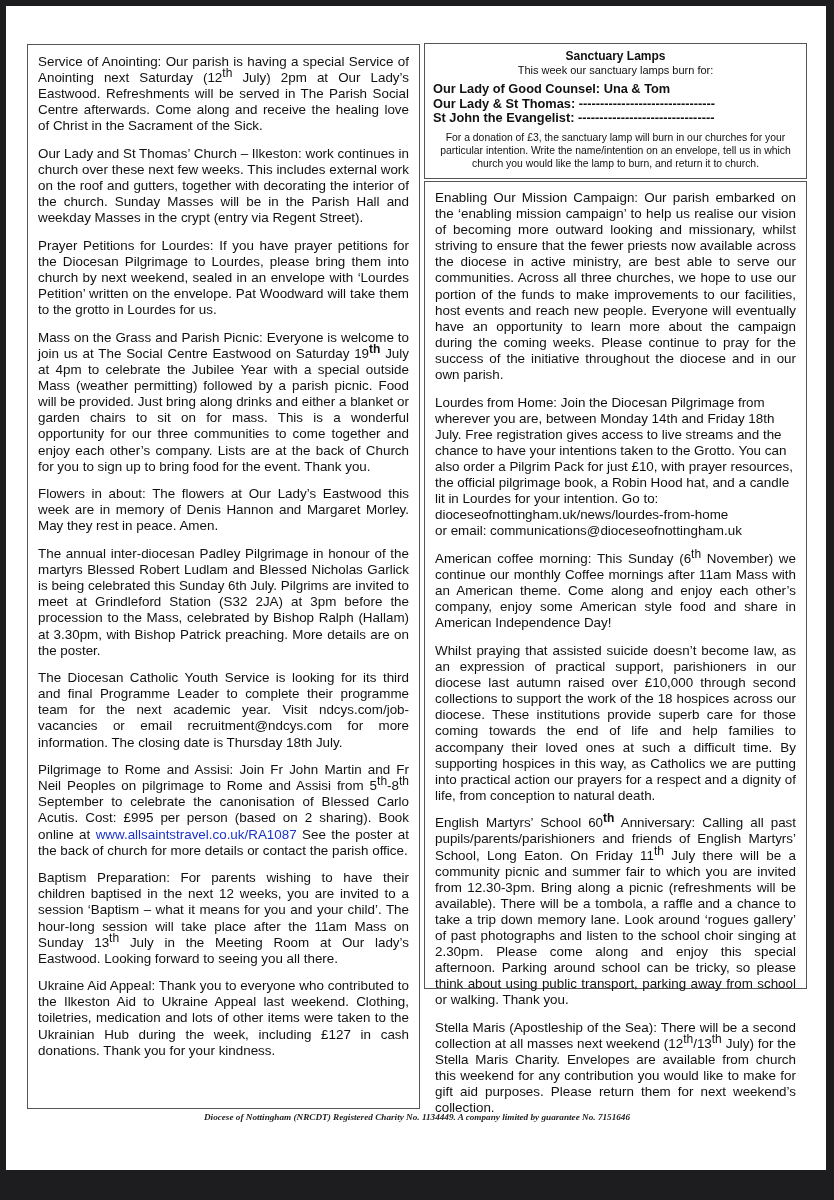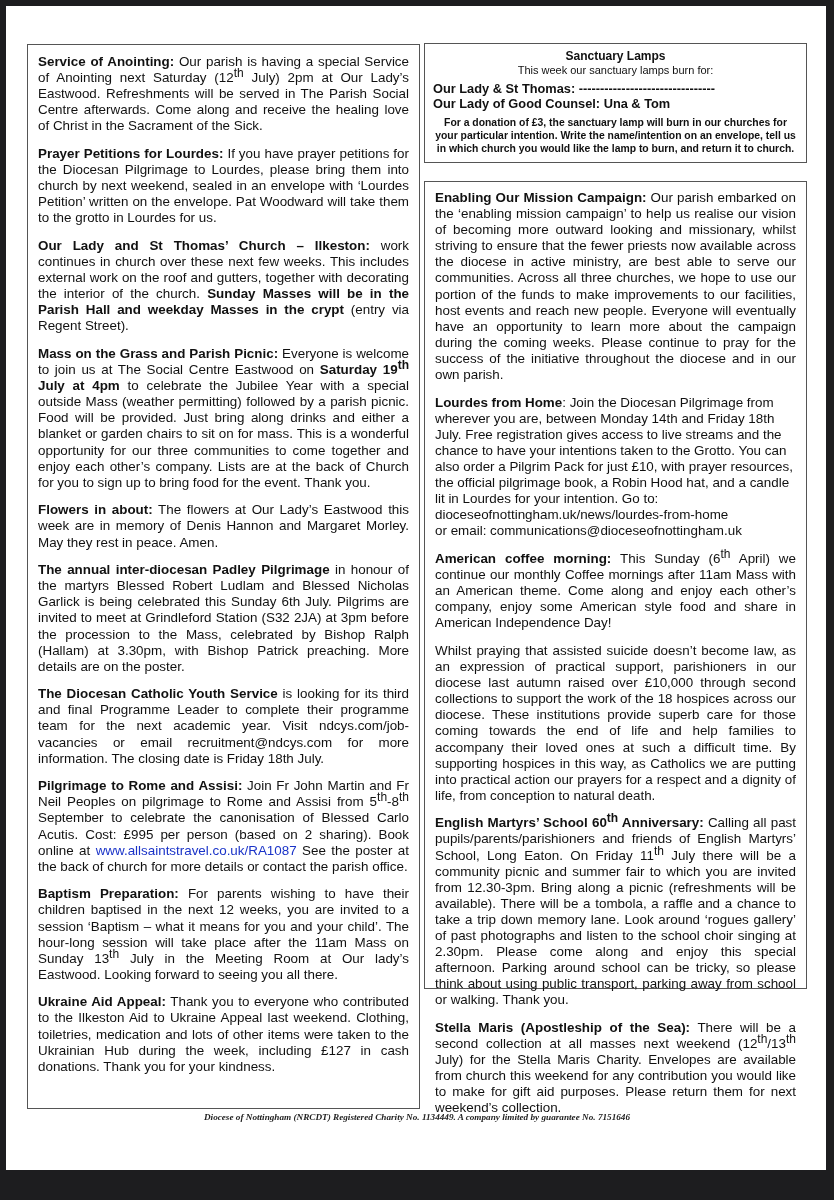--- a/index.html
+++ b/index.html
@@ -1,63 +1,64 @@
 <!DOCTYPE html>
 <html><head>
 <meta charset="utf-8">
 <style>
   html, body { margin:0; padding:0; }
   body { width:834px; height:1200px; background:#1d1d1f; position:relative; overflow:hidden;
          font-family:"Liberation Sans", sans-serif; color:#111; }
   .page { position:absolute; left:6px; top:6px; width:820px; height:1164px; background:#fff; }
   .box { position:absolute; border:1.5px solid #555; background:#fff; box-sizing:border-box; }
   .left { left:21px; top:38px; width:393px; height:1065px; padding:9px 10px 0 10px; }
-  .lamps { left:418px; top:37px; width:383px; height:120px; padding:5px 8px 17px 8px; text-align:center; }
+  .lamps { left:418px; top:37px; width:383px; height:136px; padding:5px 8px 17px 8px; text-align:center; }
   .right { left:418px; top:175px; width:383px; height:808px; padding:8px 10px 0 10px; }
   p.item { margin:0 0 11.5px 0; font-size:13.4px; line-height:16.1px; text-align:justify; }
-  p.item b { font-weight:bold; }
+  p.item b { font-weight:normal; }
   sup { font-size:12px; line-height:0; vertical-align:super; }
   a.link { color:#1a33c8; }
   .lamps-title { font-size:12px; font-weight:bold; line-height:14px; }
   .lamps-sub { font-size:11px; line-height:15px; margin-bottom:4px; }
   .lamp-row { text-align:left; font-weight:bold; font-size:12.8px; line-height:14.6px; }
-  .lamps-note { font-size:10.4px; line-height:13px; margin-top:5px;font-weight:bold; }
+  .lamps-note { font-size:10.4px; line-height:13px; margin-top:5px; }
   .footer { position:absolute; left:0; width:834px; top:1112px; text-align:center;
             font-family:"Liberation Serif", serif; font-style:italic; font-weight:bold; font-size:9.2px; color:#222; }
 </style>
 </head>
 <body>
 
 <div class="page">
 
   <div class="box left">
     <p class="item"><b>Service of Anointing:</b><span> Our parish is having a special Service of Anointing next Saturday (12</span><sup>th</sup><span> July) 2pm at Our Lady’s Eastwood. Refreshments will be served in The Parish Social Centre afterwards. Come along and receive the healing love of Christ in the Sacrament of the Sick.</span></p>
+    <p class="item"><b>Our Lady and St Thomas’ Church – Ilkeston:</b><span> work continues in church over these next few weeks. This includes external work on the roof and gutters, together with decorating the interior of the church. </span><b>Sunday Masses will be in the Parish Hall and weekday Masses in the crypt</b><span> (entry via Regent Street).</span></p>
     <p class="item"><b>Prayer Petitions for Lourdes:</b><span> If you have prayer petitions for the Diocesan Pilgrimage to Lourdes, please bring them into church by next weekend, sealed in an envelope with ‘Lourdes Petition’ written on the envelope. Pat Woodward will take them to the grotto in Lourdes for us.</span></p>
-    <p class="item"><b>Our Lady and St Thomas’ Church – Ilkeston:</b><span> work continues in church over these next few weeks. This includes external work on the roof and gutters, together with decorating the interior of the church. </span><b>Sunday Masses will be in the Parish Hall and weekday Masses in the crypt</b><span> (entry via Regent Street).</span></p>
     <p class="item"><b>Mass on the Grass and Parish Picnic:</b><span> Everyone is welcome to join us at The Social Centre Eastwood on </span><b>Saturday 19</b><sup style="font-weight:bold">th</sup><b> July at 4pm</b><span> to celebrate the Jubilee Year with a special outside Mass (weather permitting) followed by a parish picnic. Food will be provided. Just bring along drinks and either a blanket or garden chairs to sit on for mass. This is a wonderful opportunity for our three communities to come together and enjoy each other’s company. Lists are at the back of Church for you to sign up to bring food for the event. Thank you.</span></p>
     <p class="item"><b>Flowers in about:</b><span> The flowers at Our Lady’s Eastwood this week are in memory of Denis Hannon and Margaret Morley. May they rest in peace. Amen.</span></p>
     <p class="item"><b>The annual inter-diocesan Padley Pilgrimage</b><span> in honour of the martyrs Blessed Robert Ludlam and Blessed Nicholas Garlick is being celebrated this Sunday 6th July. Pilgrims are invited to meet at Grindleford Station (S32 2JA) at 3pm before the procession to the Mass, celebrated by Bishop Ralph (Hallam) at 3.30pm, with Bishop Patrick preaching. More details are on the poster.</span></p>
-    <p class="item"><b>The Diocesan Catholic Youth Service</b><span> is looking for its third and final Programme Leader to complete their programme team for the next academic year. Visit ndcys.com/job-vacancies or email recruitment@ndcys.com for more information. The closing date is Friday 18th July.</span></p>
+    <p class="item"><b>The Diocesan Catholic Youth Service</b><span> is looking for its third and final Programme Leader to complete their programme team for the next academic year. Visit ndcys.com/job-vacancies or email recruitment@ndcys.com for more information. The closing date is Thursday 18th July.</span></p>
     <p class="item"><b>Pilgrimage to Rome and Assisi:</b><span> Join Fr John Martin and Fr Neil Peoples on pilgrimage to Rome and Assisi from 5</span><sup>th</sup><span>-8</span><sup>th</sup><span> September to celebrate the canonisation of Blessed Carlo Acutis. Cost: £995 per person (based on 2 sharing). Book online at </span><a class="link">www.allsaintstravel.co.uk/RA1087</a><span> See the poster at the back of church for more details or contact the parish office.</span></p>
     <p class="item"><b>Baptism Preparation:</b><span> For parents wishing to have their children baptised in the next 12 weeks, you are invited to a session ‘Baptism – what it means for you and your child’. The hour-long session will take place after the 11am Mass on Sunday 13</span><sup>th</sup><span> July in the Meeting Room at Our lady’s Eastwood. Looking forward to seeing you all there.</span></p>
     <p class="item"><b>Ukraine Aid Appeal:</b><span> Thank you to everyone who contributed to the Ilkeston Aid to Ukraine Appeal last weekend. Clothing, toiletries, medication and lots of other items were taken to the Ukrainian Hub during the week, including £127 in cash donations. Thank you for your kindness.</span></p>
   </div>
 
   <div class="box lamps">
     <div class="lamps-title">Sanctuary Lamps</div>
     <div class="lamps-sub">This week our sanctuary lamps burn for:</div>
+    <div class="lamp-row"><span>Our Lady of Good Counsel:</span><span> Una &amp; Tom</span></div>
     <div class="lamp-row"><span>Our Lady &amp; St Thomas:</span><span> --------------------------------</span></div>
-    <div class="lamp-row"><span>Our Lady of Good Counsel:</span><span> Una &amp; Tom</span></div>
+    <div class="lamp-row"><span>St John the Evangelist:</span><span> --------------------------------</span></div>
     <div class="lamps-note">For a donation of £3, the sanctuary lamp will burn in our churches for your particular intention. Write the name/intention on an envelope, tell us in which church you would like the lamp to burn, and return it to church.</div>
   </div>
 
   <div class="box right">
     <p class="item"><b>Enabling Our Mission Campaign:</b><span> Our parish embarked on the ‘enabling mission campaign’ to help us realise our vision of becoming more outward looking and missionary, whilst striving to ensure that the fewer priests now available across the diocese in active ministry, are best able to serve our communities. Across all three churches, we hope to use our portion of the funds to make improvements to our facilities, host events and reach new people. Everyone will eventually have an opportunity to learn more about the campaign during the coming weeks. Please continue to pray for the success of the initiative throughout the diocese and in our own parish.</span></p>
     <p class="item" style="text-align:left"><b>Lourdes from Home</b><span>: Join the Diocesan Pilgrimage from wherever you are, between Monday 14th and Friday 18th July. Free registration gives access to live streams and the chance to have your intentions taken to the Grotto. You can also order a Pilgrim Pack for just £10, with prayer resources, the official pilgrimage book, a Robin Hood hat, and a candle lit in Lourdes for your intention. Go to:</span><br><span>dioceseofnottingham.uk/news/lourdes-from-home</span><br><span>or email: communications@dioceseofnottingham.uk</span></p>
-    <p class="item"><b>American coffee morning:</b><span> This Sunday (6</span><sup>th</sup><span> April) we continue our monthly Coffee mornings after 11am Mass with an American theme. Come along and enjoy each other’s company, enjoy some American style food and share in American Independence Day!</span></p>
+    <p class="item"><b>American coffee morning:</b><span> This Sunday (6</span><sup>th</sup><span> November) we continue our monthly Coffee mornings after 11am Mass with an American theme. Come along and enjoy each other’s company, enjoy some American style food and share in American Independence Day!</span></p>
     <p class="item"><span>Whilst praying that assisted suicide doesn’t become law, as an expression of practical support, parishioners in our diocese last autumn raised over £10,000 through second collections to support the work of the 18 hospices across our diocese. These institutions provide superb care for those coming towards the end of life and help families to accompany their loved ones at such a difficult time. By supporting hospices in this way, as Catholics we are putting into practical action our prayers for a respect and a dignity of life, from conception to natural death.</span></p>
     <p class="item"><b>English Martyrs’ School 60</b><sup style="font-weight:bold">th</sup><b> Anniversary:</b><span> Calling all past pupils/parents/parishioners and friends of English Martyrs’ School, Long Eaton. On Friday 11</span><sup>th</sup><span> July there will be a community picnic and summer fair to which you are invited from 12.30-3pm. Bring along a picnic (refreshments will be available). There will be a tombola, a raffle and a chance to take a trip down memory lane. Look around ‘rogues gallery’ of past photographs and listen to the school choir singing at 2.30pm. Please come along and enjoy this special afternoon. Parking around school can be tricky, so please think about using public transport, parking away from school or walking. Thank you.</span></p>
     <p class="item"><b>Stella Maris (Apostleship of the Sea):</b><span> There will be a second collection at all masses next weekend (12</span><sup>th</sup><span>/13</span><sup>th</sup><span> July) for the Stella Maris Charity. Envelopes are available from church this weekend for any contribution you would like to make for gift aid purposes. Please return them for next weekend’s collection.</span></p>
   </div>
 
 </div>
 
 <div class="footer">Diocese of Nottingham (NRCDT) Registered Charity No. 1134449.   A company limited by guarantee No. 7151646</div>
 
 </body></html>

